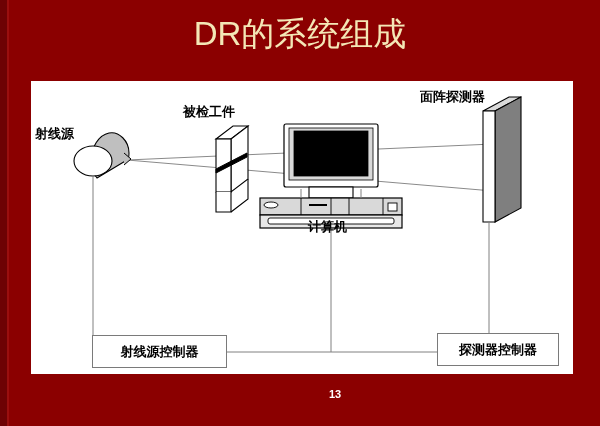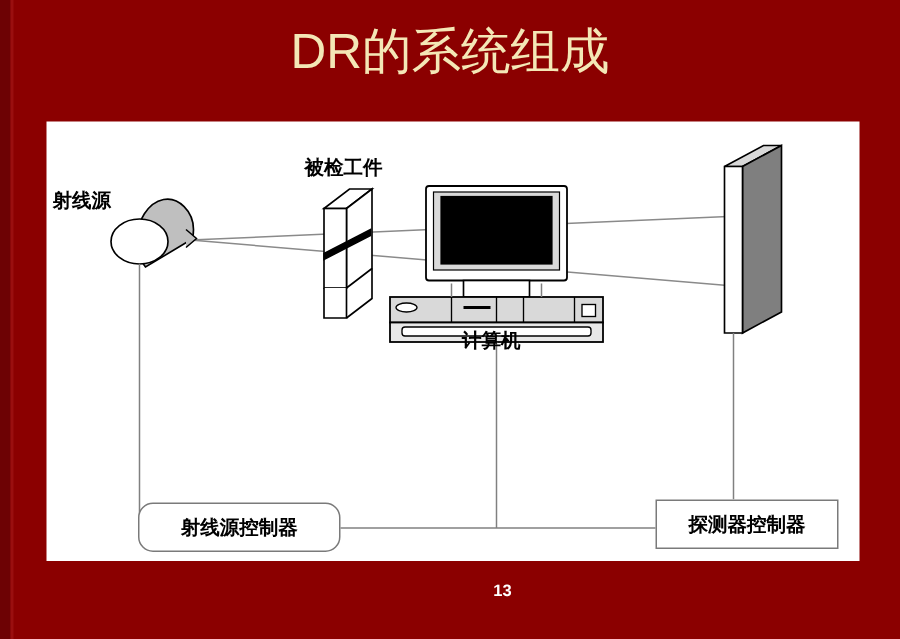--- a/index.html
+++ b/index.html
@@ -179,24 +179,25 @@
         <line x1="300" y1="147" x2="300" y2="271"></line>
 
         <line x1="458" y1="141" x2="458" y2="252"></line>
 
         <line x1="270" y1="108" x2="270" y2="117"></line>
         <line x1="330" y1="108" x2="330" y2="117"></line>
       </g>
     </svg>
 
     <div class="lbl" style="left:4px;  top:44px;">射线源</div>
-    <div class="lbl" style="left:172px; top:22px;">被检工件</div>
+    <div class="lbl" style="left:152px; top:22px;">被检工件</div>
+    <div class="lbl" style="left:389px; top:7px;">面阵探测器</div>
     <div class="lbl" style="left:277px; top:137px;text-align:right;">计算机</div>
 
-    <div class="ctrlbox" style="left:61px; top:254px; width:135px; height:33px;border-radius:10px;">
+    <div class="ctrlbox" style="left:61px; top:254px; width:135px; height:33px;">
       <span>射线源控制器</span>
     </div>
 
     <div class="ctrlbox" style="left:406px; top:252px; width:122px; height:33px;justify-content:center;">
       <span>探测器控制器</span>
     </div>
 
   </div>
 
   <div id="page-number">13</div>

